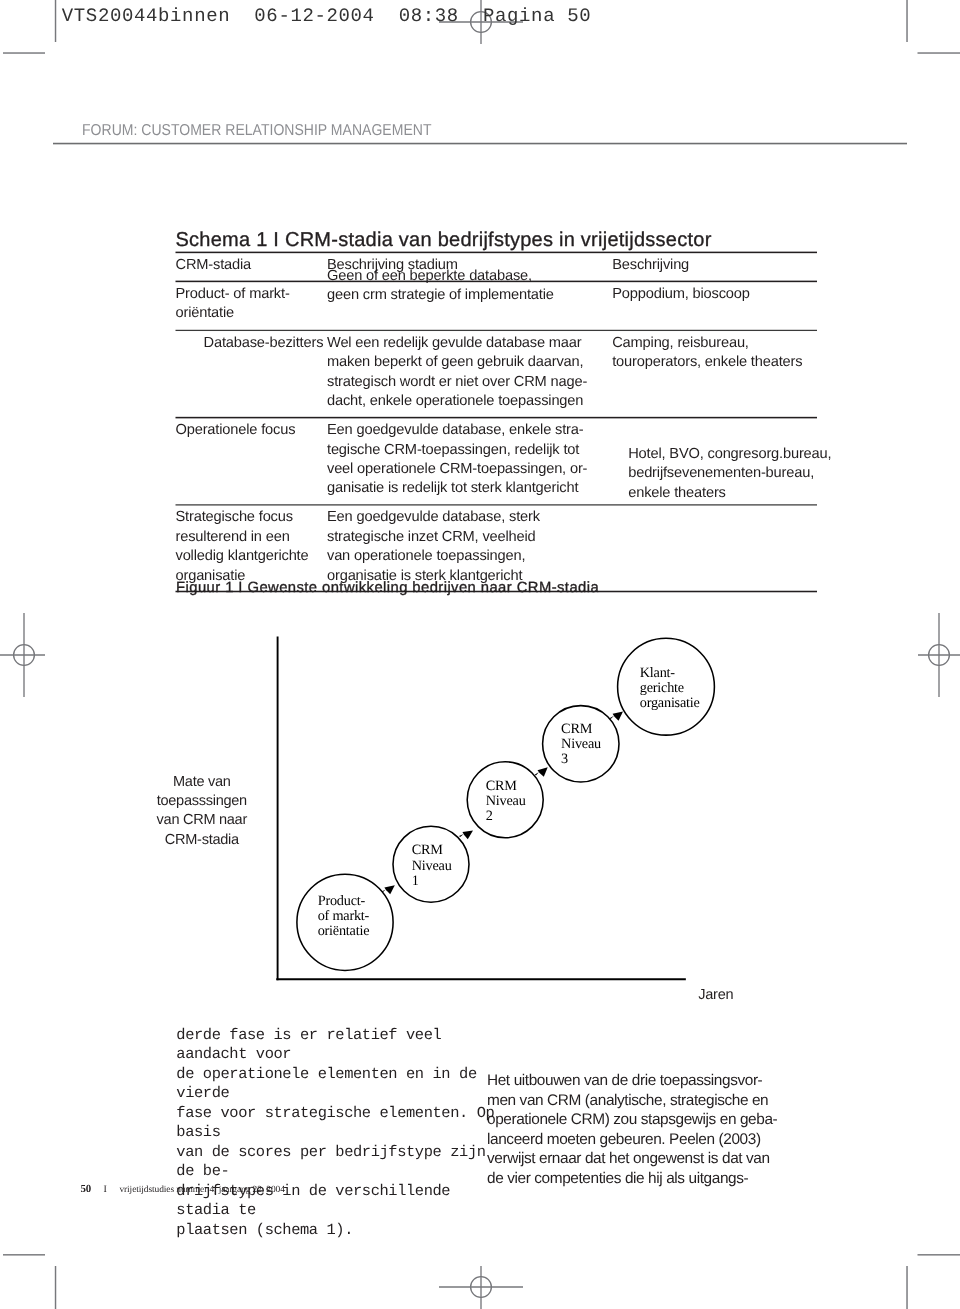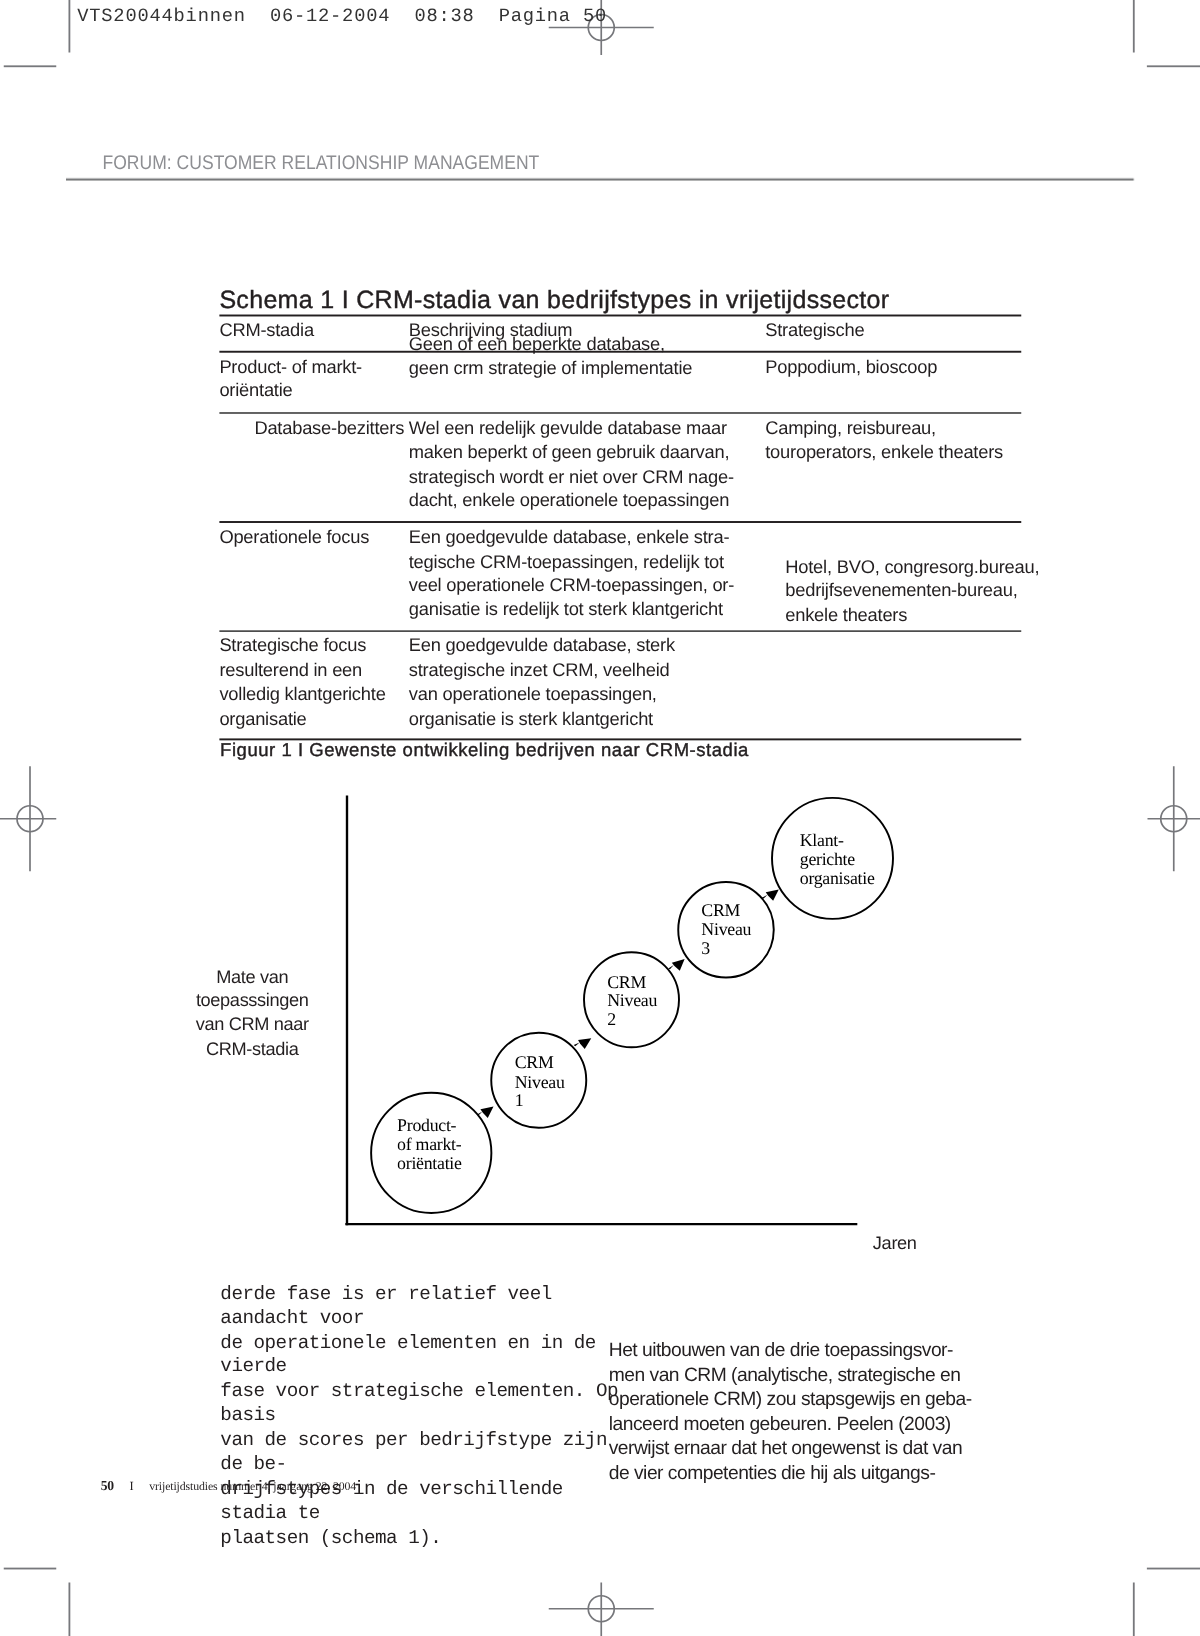--- a/index.html
+++ b/index.html
@@ -10,42 +10,42 @@
        transform:translateZ(0);}
   .abs{position:absolute;}
 
   
   #cropmarks{position:absolute;left:0;top:0;}
   svg.regmark{position:absolute;overflow:visible;}
 
   
   #slug{position:absolute;left:61.8px;top:4.6px;
         font-family:"Liberation Mono","DejaVu Sans Mono",monospace;
-        font-size:15px;letter-spacing:0.63px;color:#333;white-space:pre;
+        font-size:19px;letter-spacing:0.63px;color:#333;white-space:pre;
         transform:translateZ(0);}
 
   
   #runhead{position:absolute;left:81.8px;top:121.6px;
        font-size:15.8px;letter-spacing:0.02px;color:#8d8e92;white-space:pre;
        transform:scaleX(0.887) translateZ(0);transform-origin:0 0;}
 
   
   #schema .cap{position:absolute;left:175.5px;top:229px;
        font-weight:normal;font-size:20px;letter-spacing:0.25px;
        -webkit-text-stroke:0.33px #231f20;
        color:#231f20;white-space:pre;transform:translateZ(0);}
   #schema-rules{position:absolute;left:0;top:0;}
   #schema .cell{position:absolute;font-size:14.65px;line-height:19.4px;
        white-space:pre-line;color:#231f20;letter-spacing:-0.17px;}
   #schema .c1{left:175.5px;width:152px;}
   #schema .c2{left:327px;width:284px;}
   #schema .c3{left:612.2px;width:218px;}
 
   
-  #figcap{position:absolute;left:176.1px;top:593px;font-weight:normal;
+  #figcap{position:absolute;left:176.1px;top:580px;font-weight:normal;
        font-size:14.8px;letter-spacing:0.43px;
        -webkit-text-stroke:0.33px #231f20;
        color:#231f20;white-space:pre;transform:translateZ(0);}
   #figure{position:absolute;left:0;top:0;}
   #ylab{position:absolute;left:136px;top:772.8px;width:131.6px;text-align:center;
        font-size:14.55px;line-height:19.3px;white-space:pre-line;color:#231f20;
        letter-spacing:-0.28px;}
   #xlab{position:absolute;left:664.3px;top:986.6px;font-size:14.55px;
        letter-spacing:-0.28px;color:#231f20;margin-left:34px;}
   .nodelabel{font-family:"Liberation Serif","DejaVu Serif",serif;
@@ -121,21 +121,21 @@
   <svg id="schema-rules" width="960" height="1309" viewBox="0 0 960 1309">
     <rect x="175.5" y="251.62" width="641.5" height="1.55" fill="#231f20"></rect>
     <rect x="175.5" y="280.62" width="641.5" height="1.55" fill="#231f20"></rect>
     <rect x="175.5" y="329.77" width="641.5" height="1.25" fill="#3a3a3a"></rect>
     <rect x="175.5" y="416.83" width="641.5" height="1.55" fill="#231f20"></rect>
     <rect x="175.5" y="504.27" width="641.5" height="1.25" fill="#3a3a3a"></rect>
     <rect x="175.5" y="590.73" width="641.5" height="1.55" fill="#231f20"></rect>
   </svg>
   <div class="cell c1" style="top:256.3px;">CRM-stadia</div>
   <div class="cell c2" style="top:256.3px;">Beschrijving stadium</div>
-  <div class="cell c3" style="top:256.3px;">Strategische</div>
+  <div class="cell c3" style="top:256.3px;">Beschrijving</div>
   <div>
     <div class="cell c1" style="top:284.9px;">Product- of markt-
 oriëntatie</div>
     <div class="cell c2" style="top:267px;">Geen of een beperkte database,
 geen crm strategie of implementatie</div>
     <div class="cell c3" style="top:284.9px;">Poppodium, bioscoop</div>
   </div>
   <div>
     <div class="cell c1" style="top:333.9px;padding-left:28px;">Database-bezitters</div>
     <div class="cell c2" style="top:333.9px;">Wel een redelijk gevulde database maar

